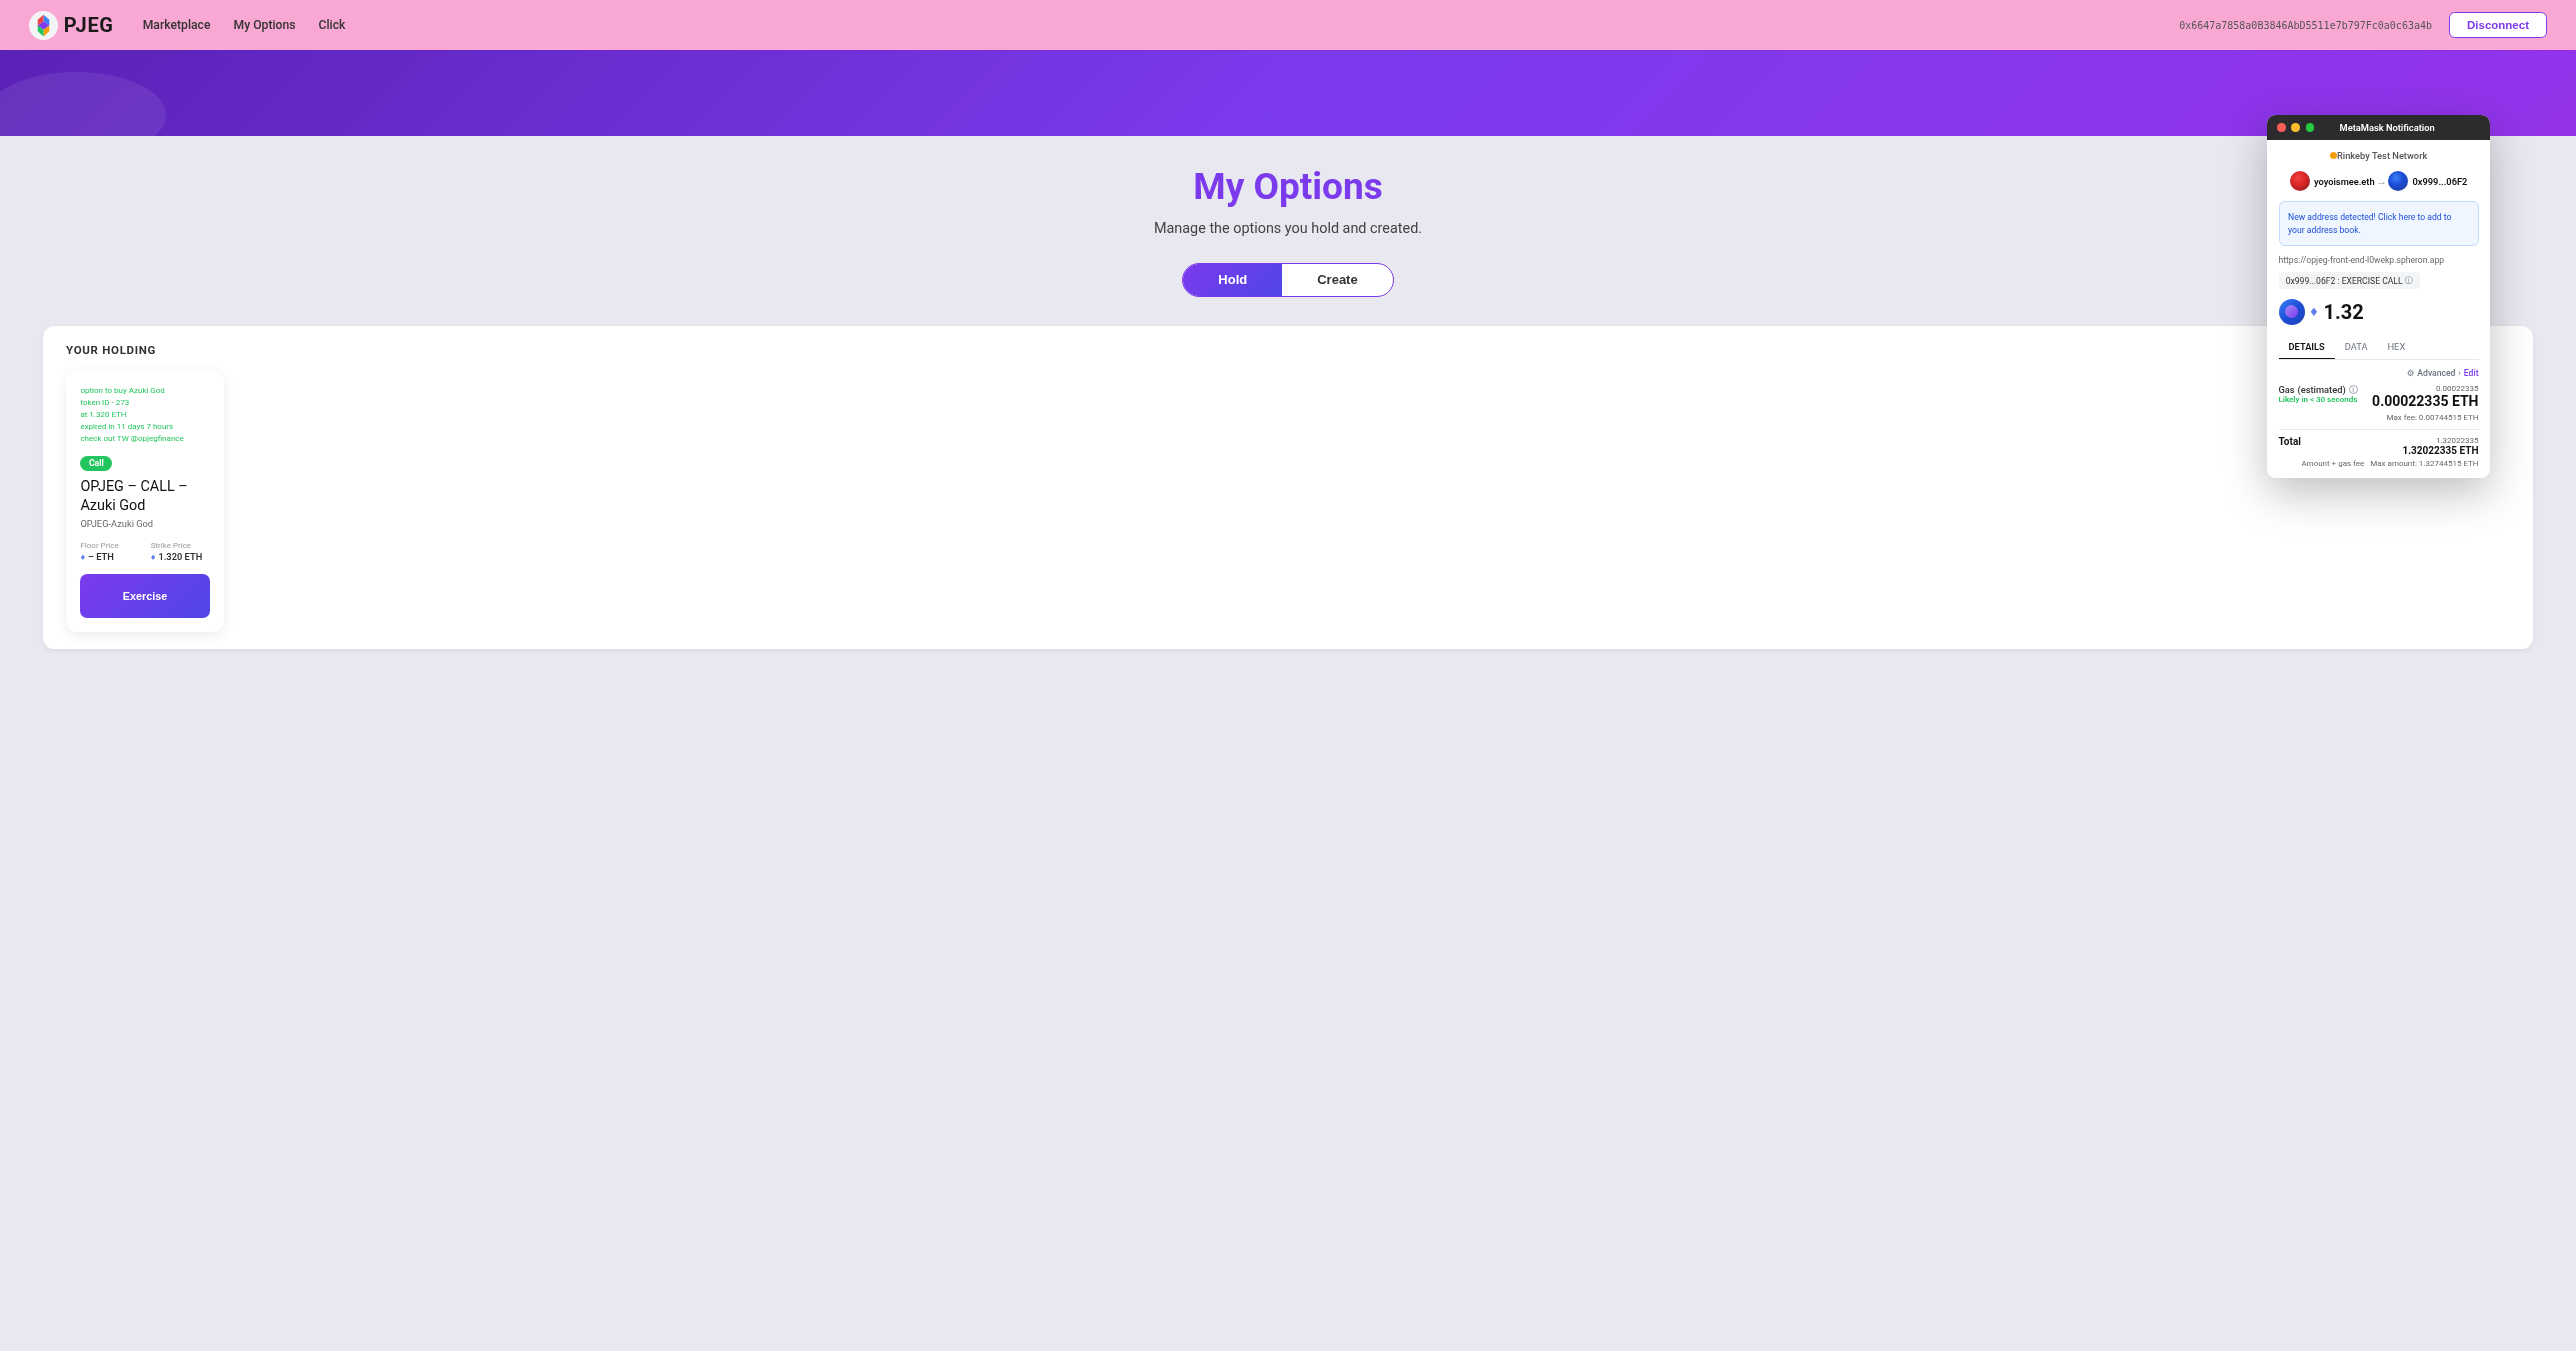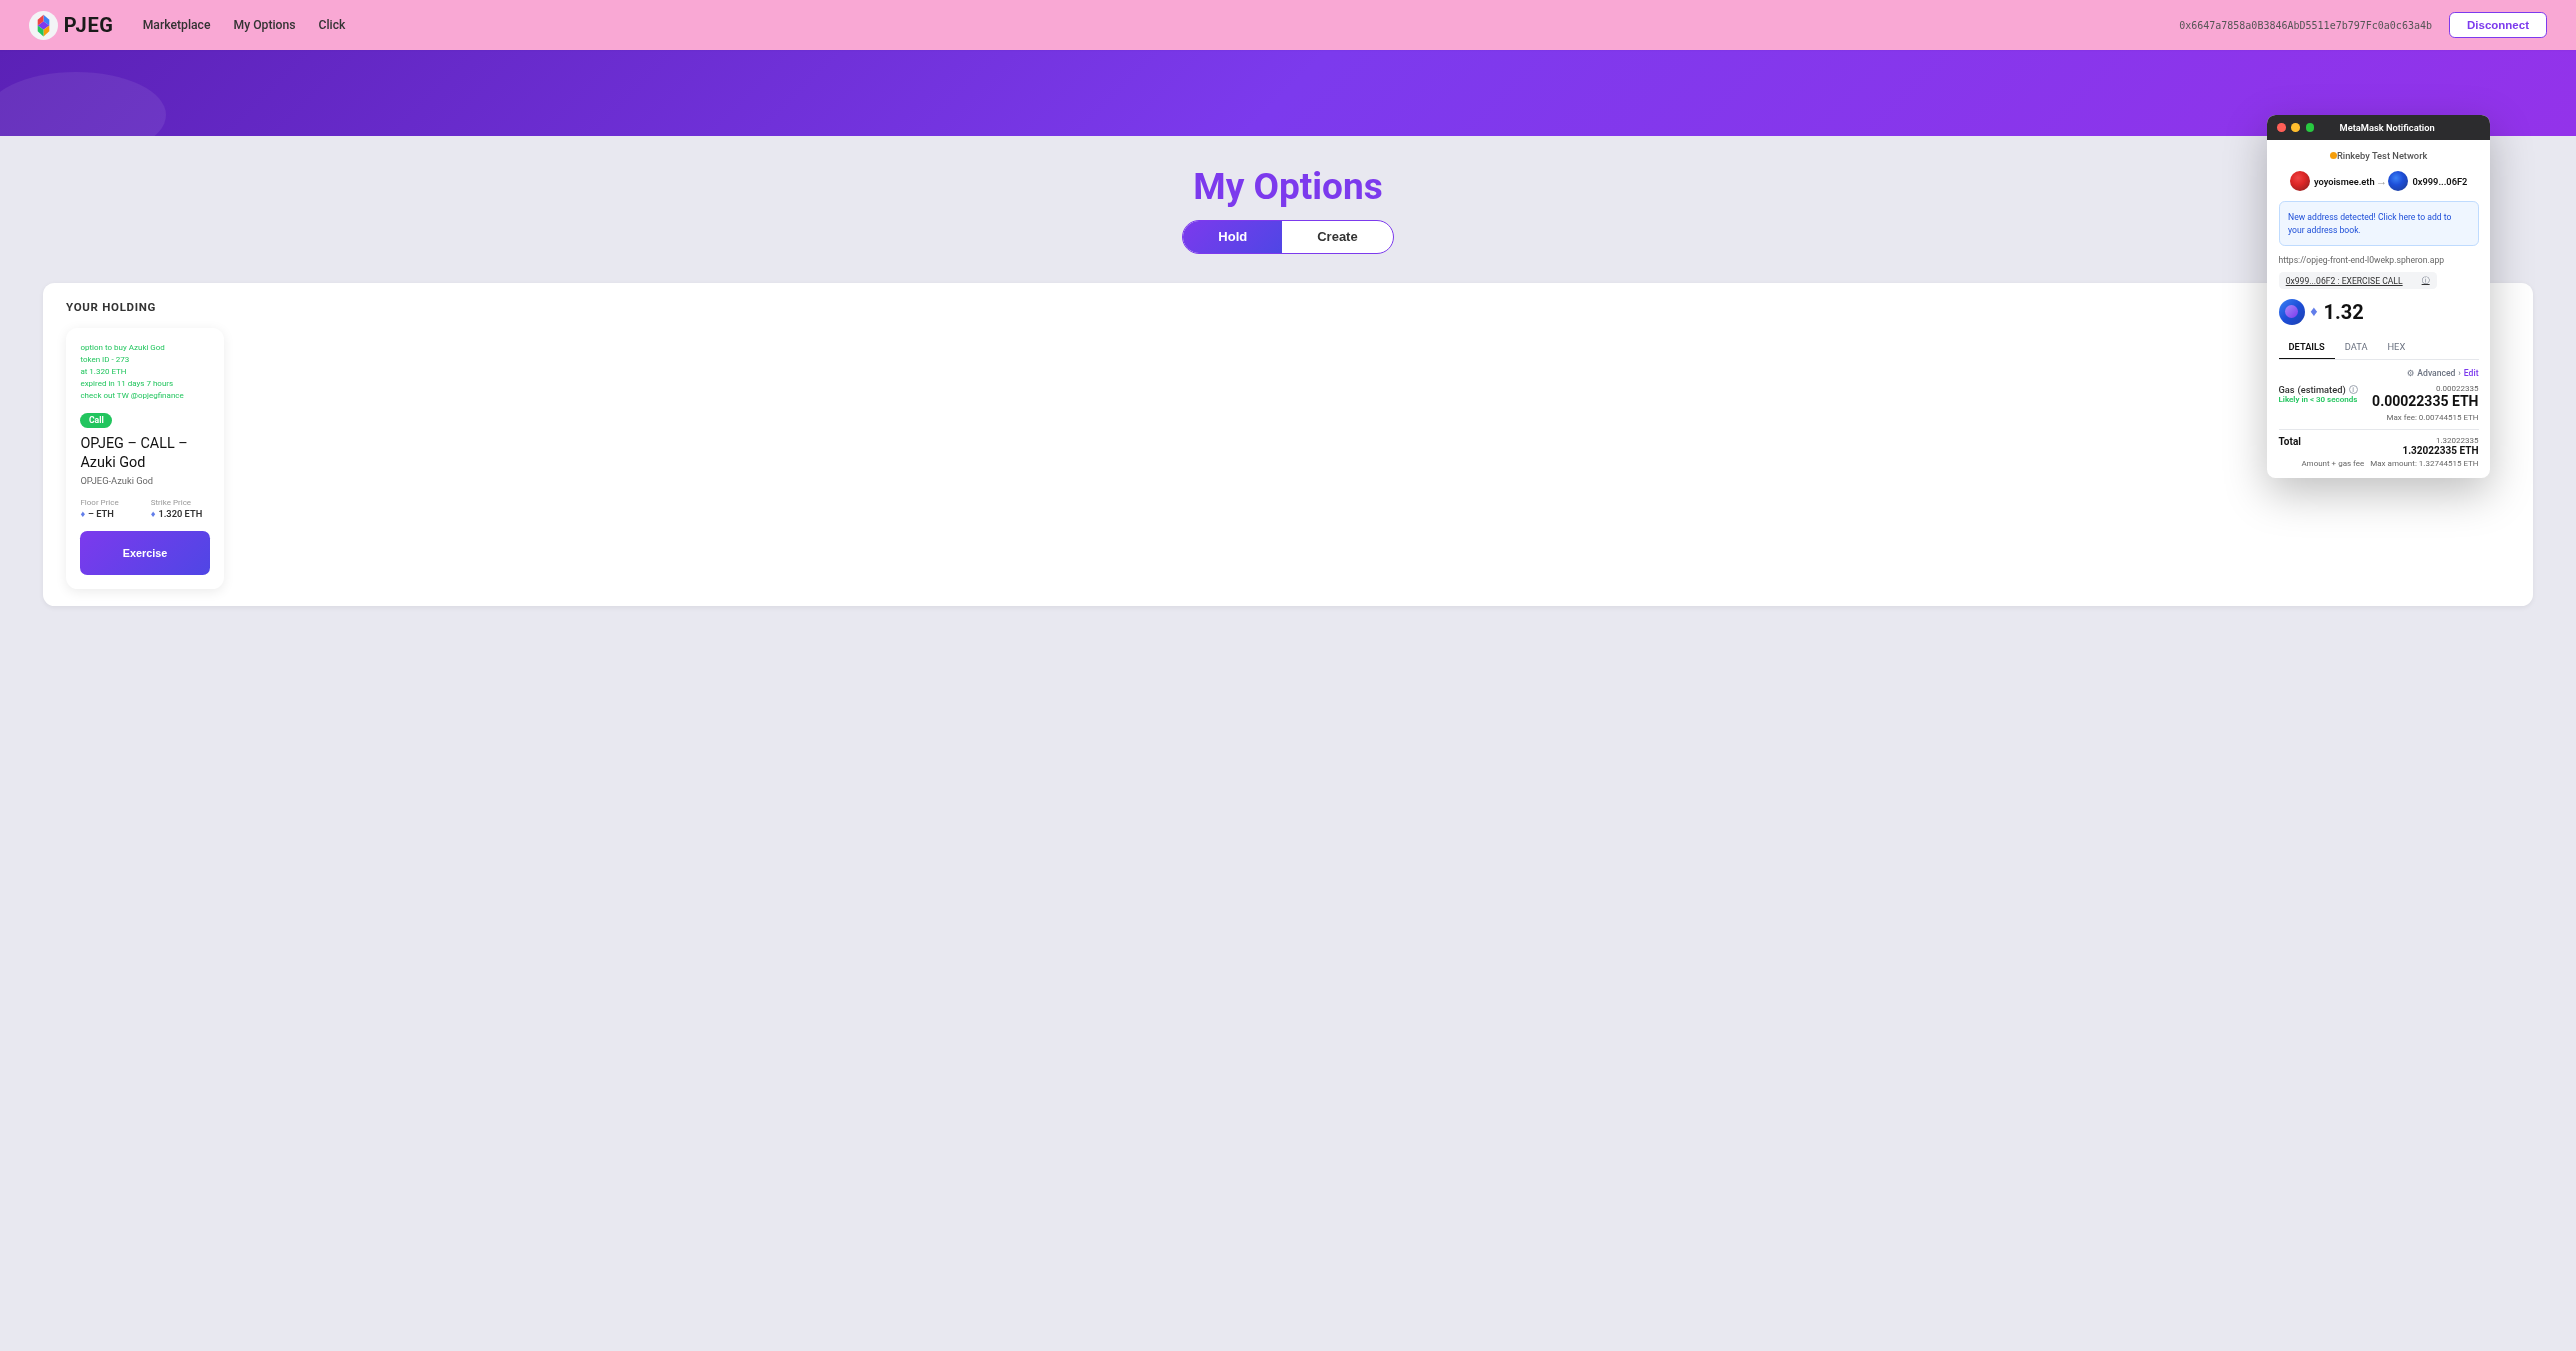--- a/index.html
+++ b/index.html
@@ -318,28 +318,27 @@
     }
     .mm-url {
       font-size: 8.6px;
       color: #666;
       margin-bottom: 7.2px;
       word-break: break-all;
     }
     .mm-contract-badge {
       display: inline-flex;
       align-items: center;
-      gap: 19px;
+      gap: 2px;
       background: #f3f4f6;
       border-radius: 4.3px;
       padding: 2.9px 7.2px;
       font-size: 8.6px;
       color: #333;
       margin-bottom: 10px;
-      text-decoration: underline;
     }
     .mm-contract-badge .info-icon {
       color: #6b7280;
       font-size: 8px;
     }
     .mm-amount-row {
       display: flex;
       align-items: center;
       gap: 5.8px;
       margin-bottom: 10px;
@@ -487,20 +486,21 @@
     <span class="nav-item">Click</span>
   </nav>
   <span class="wallet-address">0x6647a7858a0B3846AbD5511e7b797Fc0a0c63a4b</span>
   <button class="disconnect-btn">Disconnect</button>
 </header>
 
 <div class="hero-banner"></div>
 
 <main class="main">
   <h1 class="page-title">My Options</h1>
+  <p class="page-subtitle">Manage the options you hold and created.</p>
 
   <div class="tab-toggle">
     <div class="toggle-container">
       <button class="toggle-btn active">Hold</button>
       <button class="toggle-btn">Create</button>
     </div>
   </div>
 
   <div class="holding-section">
     <div class="holding-title">YOUR HOLDING</div>

